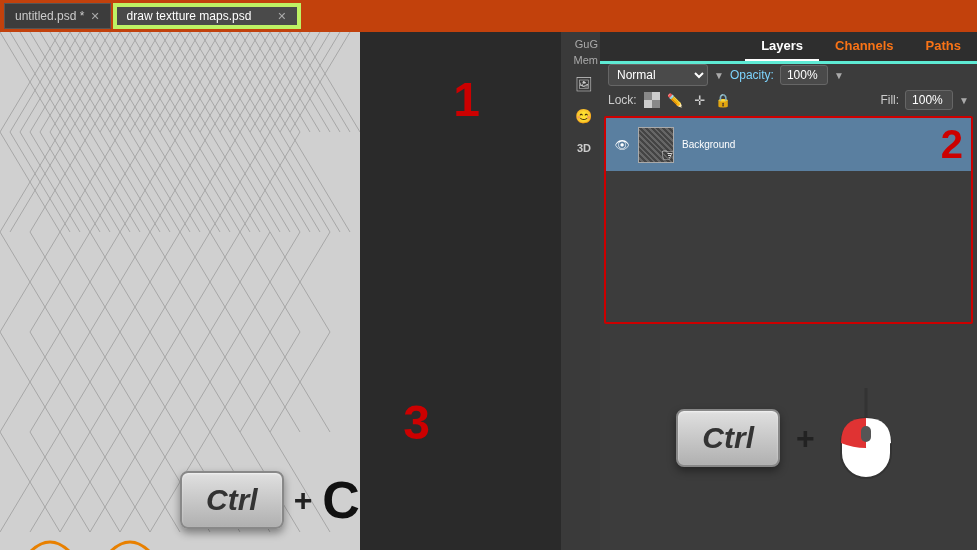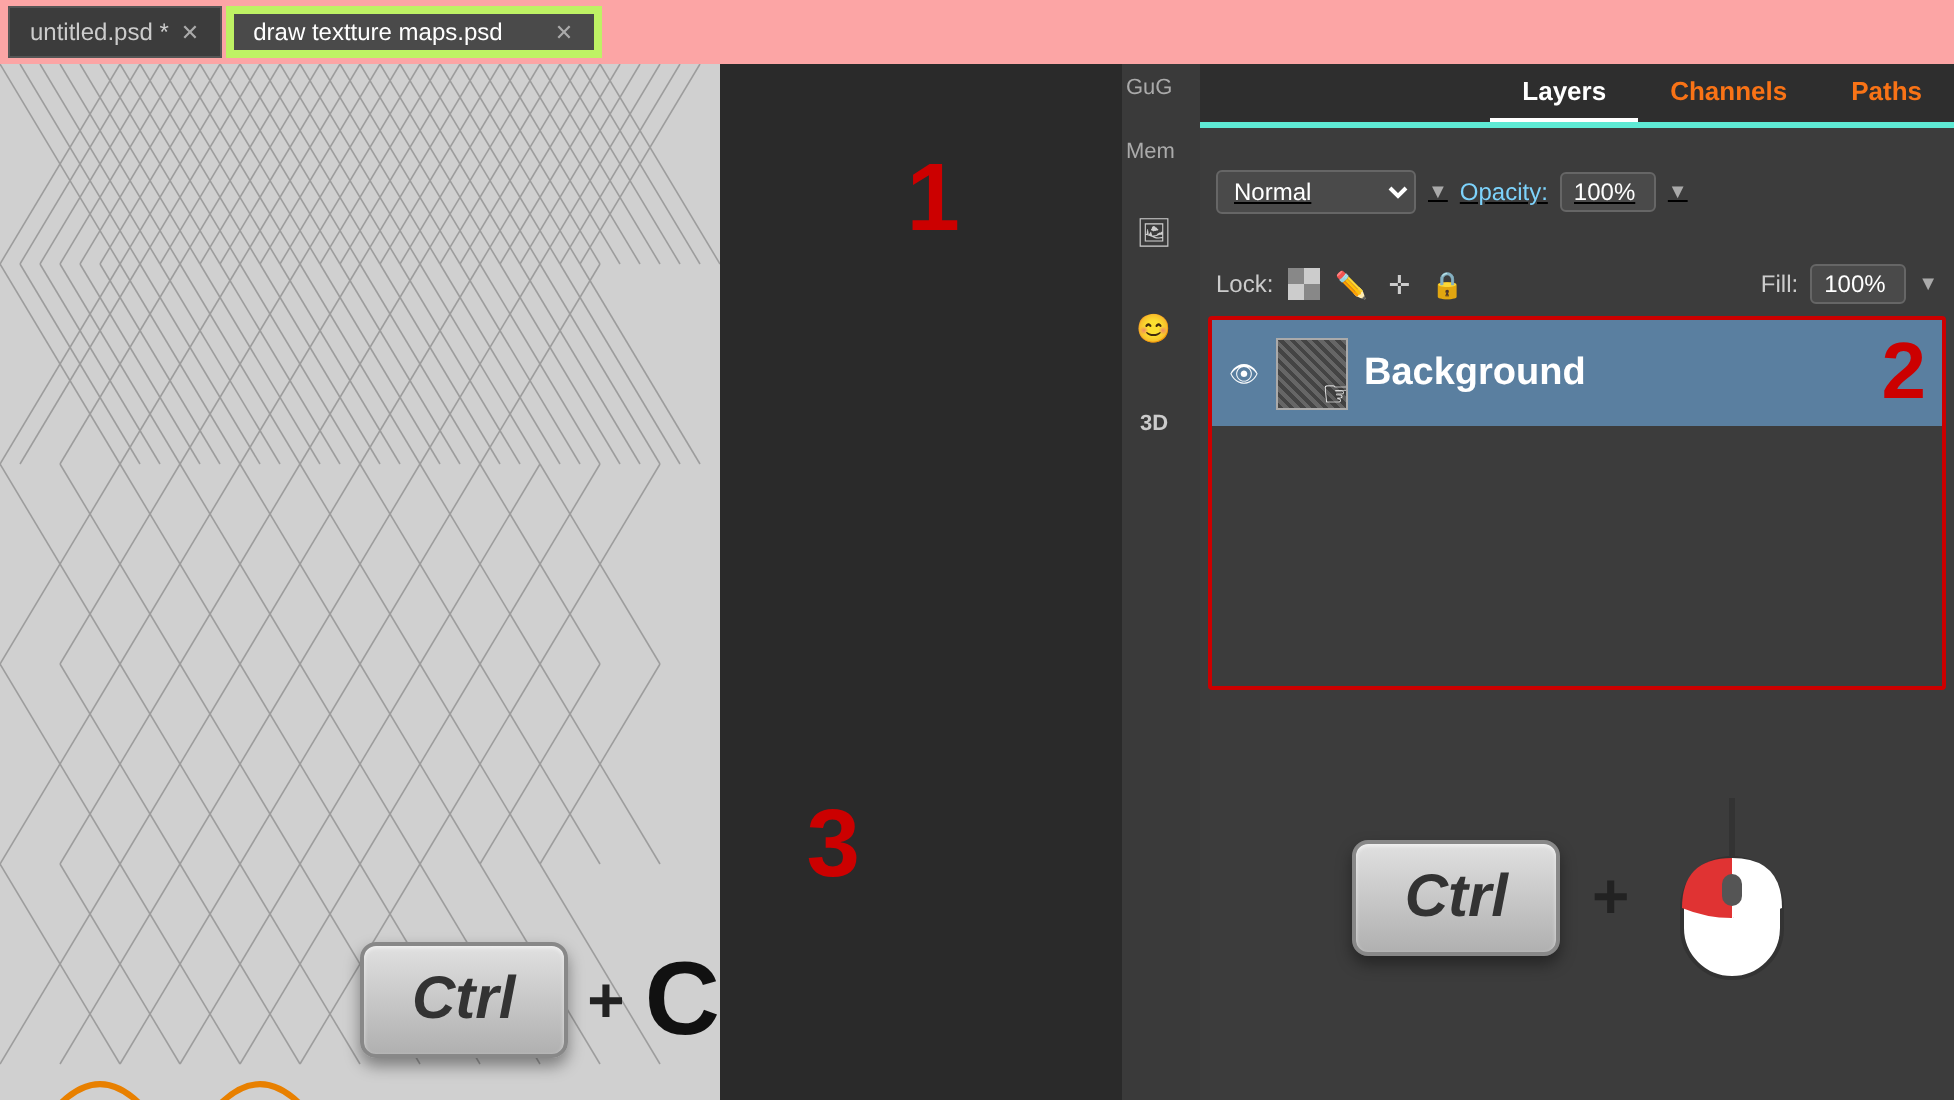--- a/index.html
+++ b/index.html
@@ -10,21 +10,21 @@
       font-family: Arial, sans-serif;
       overflow: hidden;
       display: flex;
       flex-direction: column;
     }
 
     
     .tab-bar {
       display: flex;
       align-items: center;
-      background: #fca5a5;
+      background: #c2410c;
       height: 32px;
       padding: 0 4px;
       flex-shrink: 0;
     }
     .tab {
       display: flex;
       align-items: center;
       padding: 0 10px;
       height: 26px;
       background: #3c3c3c;
@@ -130,23 +130,23 @@
       font-weight: bold;
       color: #111;
     }
 
     
     .toolbar-strip {
       flex: 0 0 40px;
       background: #3a3a3a;
       display: flex;
       flex-direction: column;
-      align-items: flex-start;
+      align-items: flex-end;
       padding: 4px 0;
-      gap: 16px;
+      gap: 0;
       border-left: 1px solid #2a2a2a;
     }
 
     .tool-icon {
       width: 32px;
       height: 32px;
       display: flex;
       align-items: center;
       justify-content: center;
       color: #ccc;
@@ -182,25 +182,24 @@
     }
     .panel-tab.active {
       color: #fff;
       border-bottom: 2px solid #fff;
     }
 
     
     .blend-row {
       display: flex;
       align-items: center;
-      padding: 21px 8px;
+      padding: 0 8px;
       gap: 6px;
       background: #3c3c3c;
       flex-shrink: 0;
-      text-decoration: underline;
     }
 
     .blend-select {
       background: #4a4a4a;
       color: #fff;
       border: 1px solid #666;
       border-radius: 3px;
       padding: 2px 4px;
       font-size: 12px;
       width: 100px;
@@ -314,22 +313,22 @@
       height: 100%;
       background: repeating-linear-gradient(
         45deg,
         #444 0px, #444 2px,
         #666 2px, #666 4px
       );
     }
 
     .layer-name {
       color: #fff;
-      font-size: 19px;
-      font-weight: bold;
+      font-size: 10px;
+      font-weight: normal;
     }
 
     
     .step-2 {
       color: #cc0000;
       font-size: 40px;
       font-weight: bold;
       margin-left: auto;
     }
 

